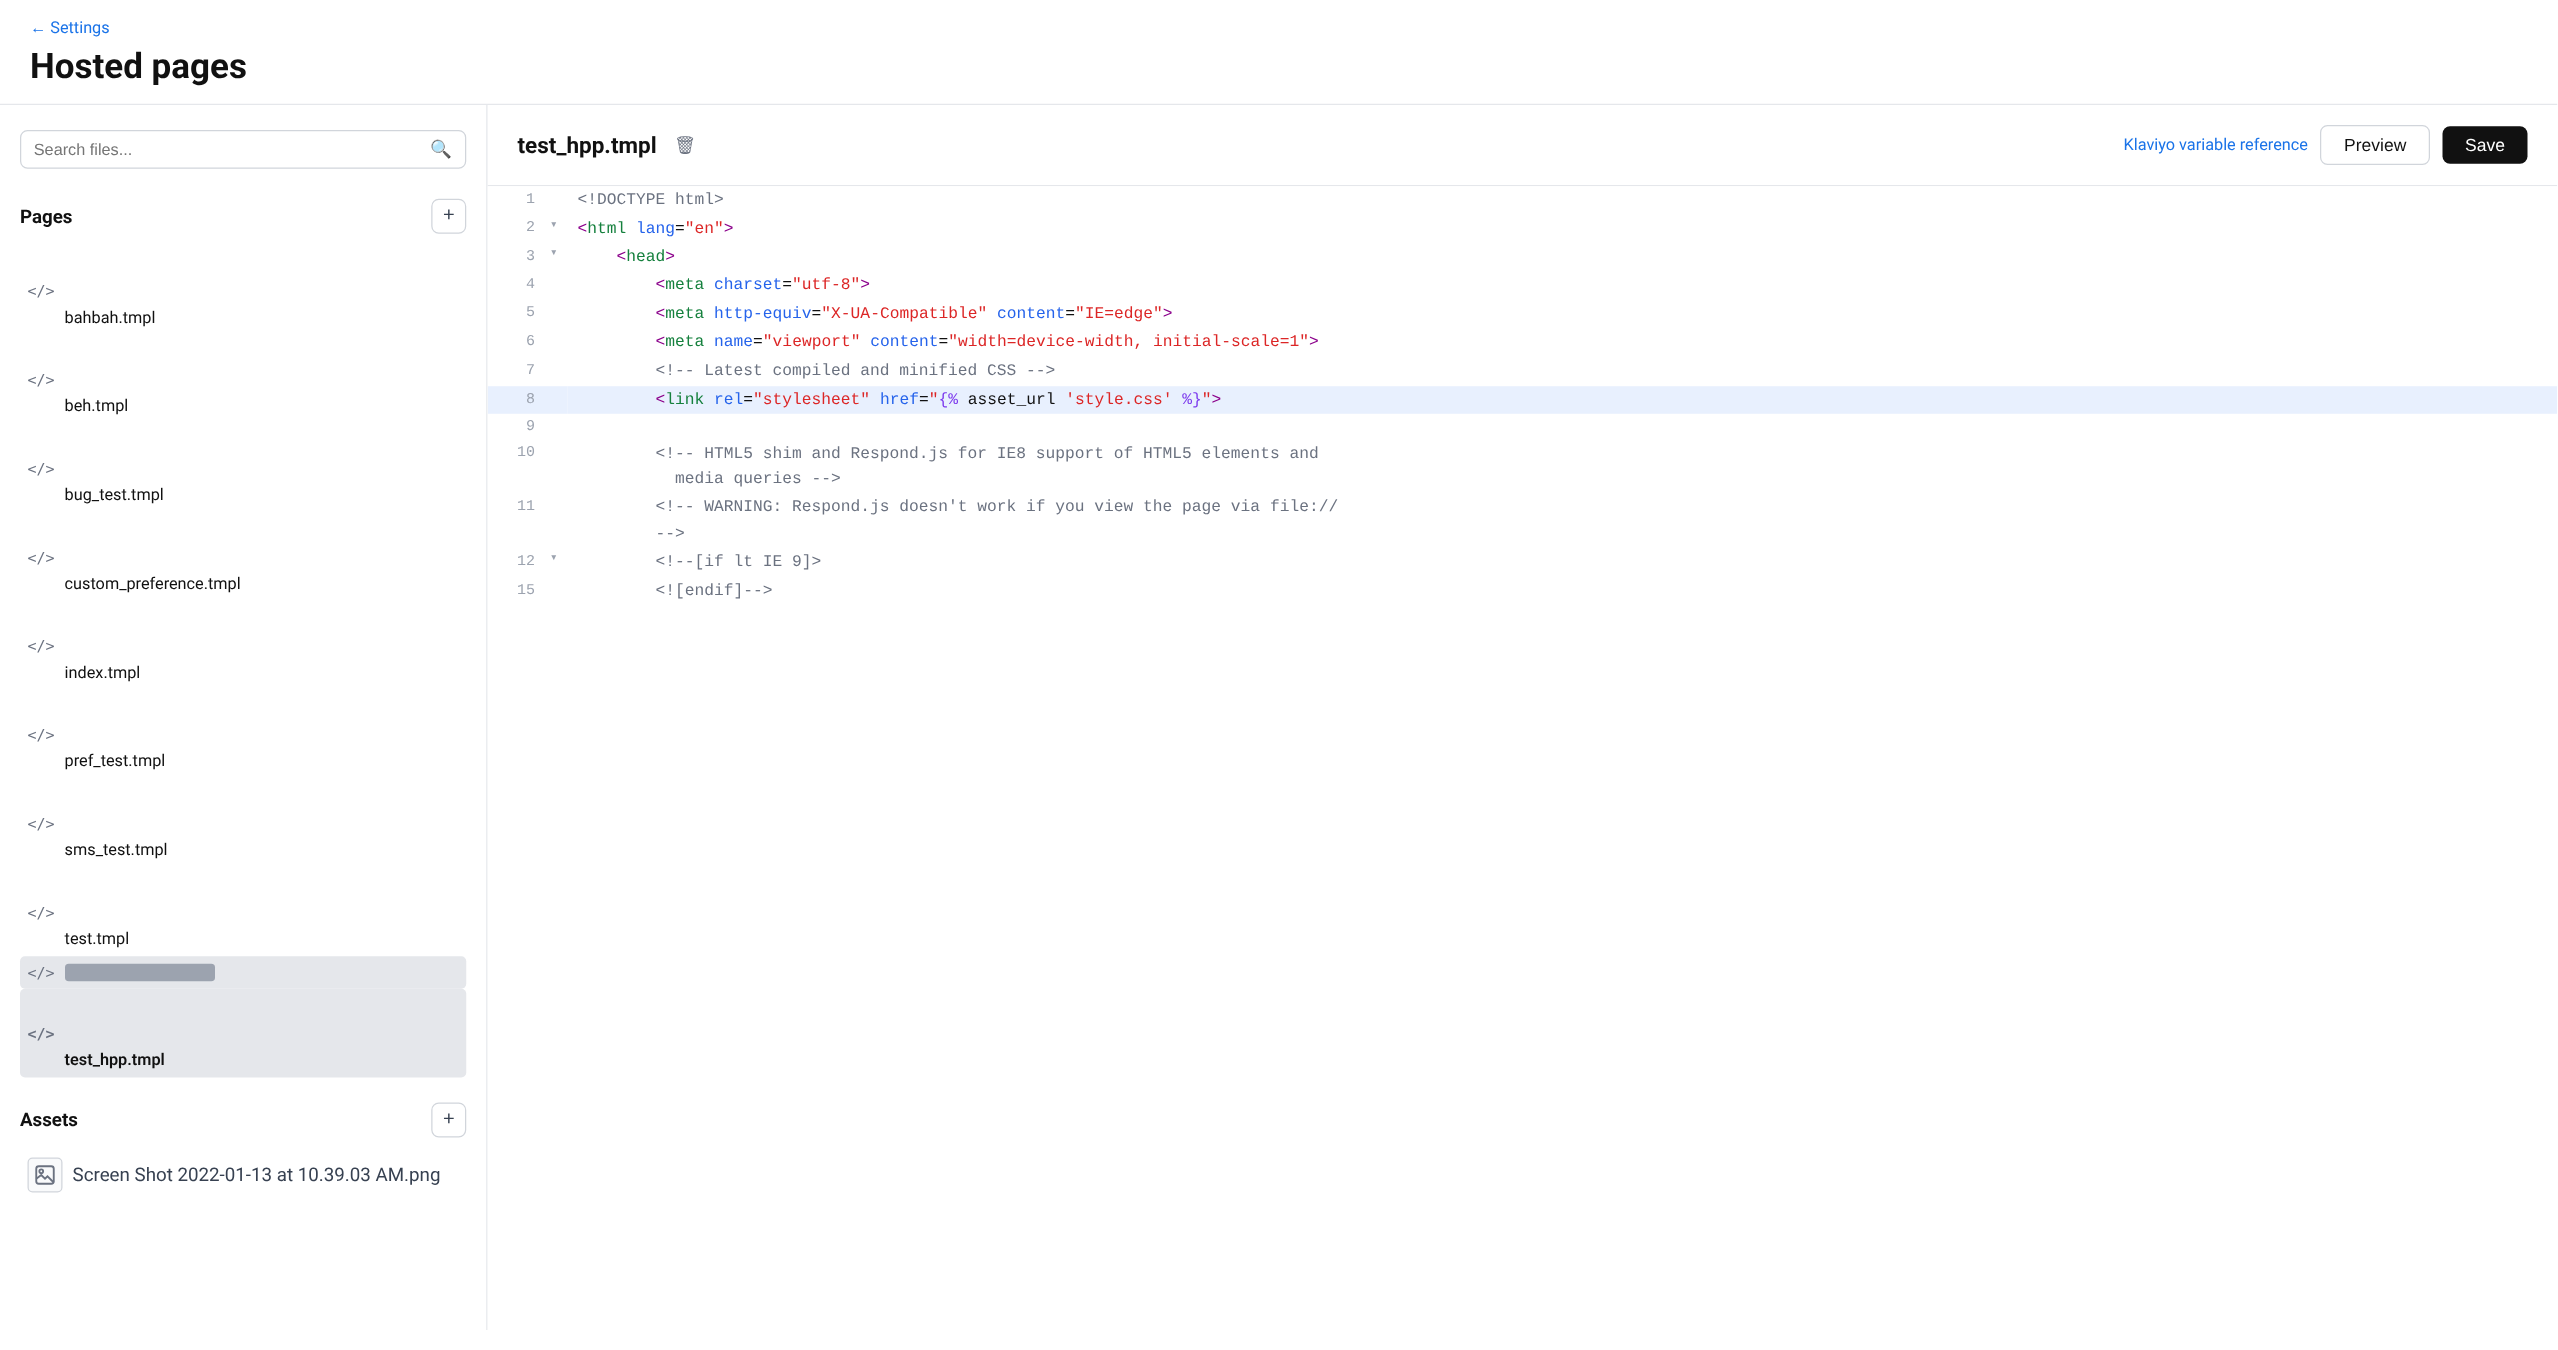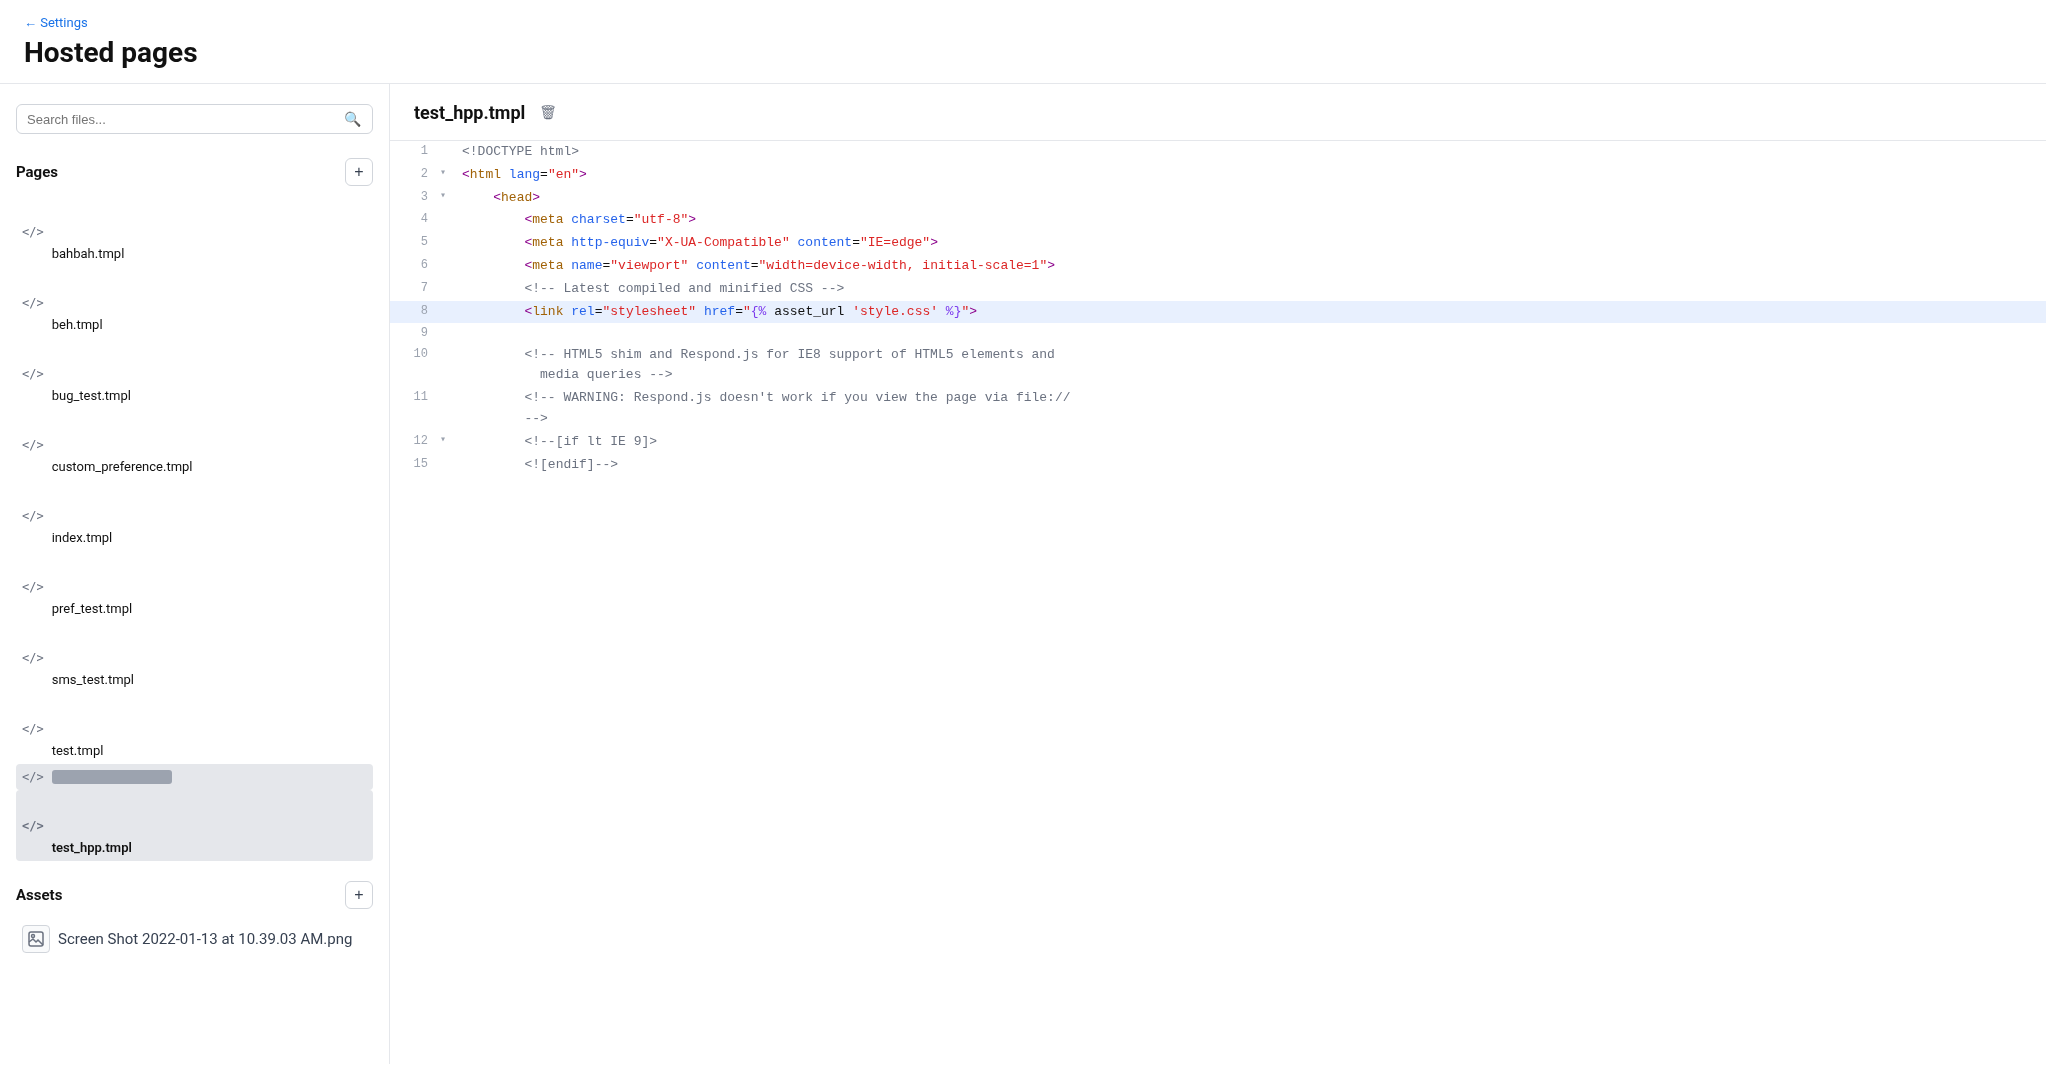--- a/index.html
+++ b/index.html
@@ -244,21 +244,21 @@
     }
     .line-code {
       padding: 1px 8px;
       white-space: pre-wrap;
       vertical-align: top;
       color: #111;
     }
     .code-row.highlighted td { background: #e8f0fe; }
 
     
-    .c-tag { color: #a16207; margin-top: 48px; }         
+    .c-tag { color: #15803d; margin-top: 48px; }         
     .c-attr { color: #2563eb; }        
     .c-val { color: #dc2626; }         
     .c-comment { color: #6b7280; }     
     .c-text { color: #111; }
     .c-template { color: #7c3aed; }    
     .c-bracket { color: #8b008b; }
   </style>
 </head>
 <body>
 
@@ -343,20 +343,25 @@
         </div>
     </div>
 
   </div>
 
   <div class="editor-area">
 
     <div class="editor-header">
       <span class="editor-filename">test_hpp.tmpl</span>
       <button class="delete-icon-btn" title="Delete">🗑</button>
+      <div class="editor-actions">
+        <a class="var-ref-link">Klaviyo variable reference</a>
+        <button class="preview-btn">Preview</button>
+        <button class="save-btn">Save</button>
+      </div>
     </div>
 
     <div class="code-editor">
       <table class="code-table" id="code-table">
         <tbody>
             <tr class="code-row">
               <td class="line-num">1</td>
               <td class="line-fold"></td>
               <td class="line-code"><span class="c-comment">&lt;!DOCTYPE html&gt;</span></td>
             </tr>

